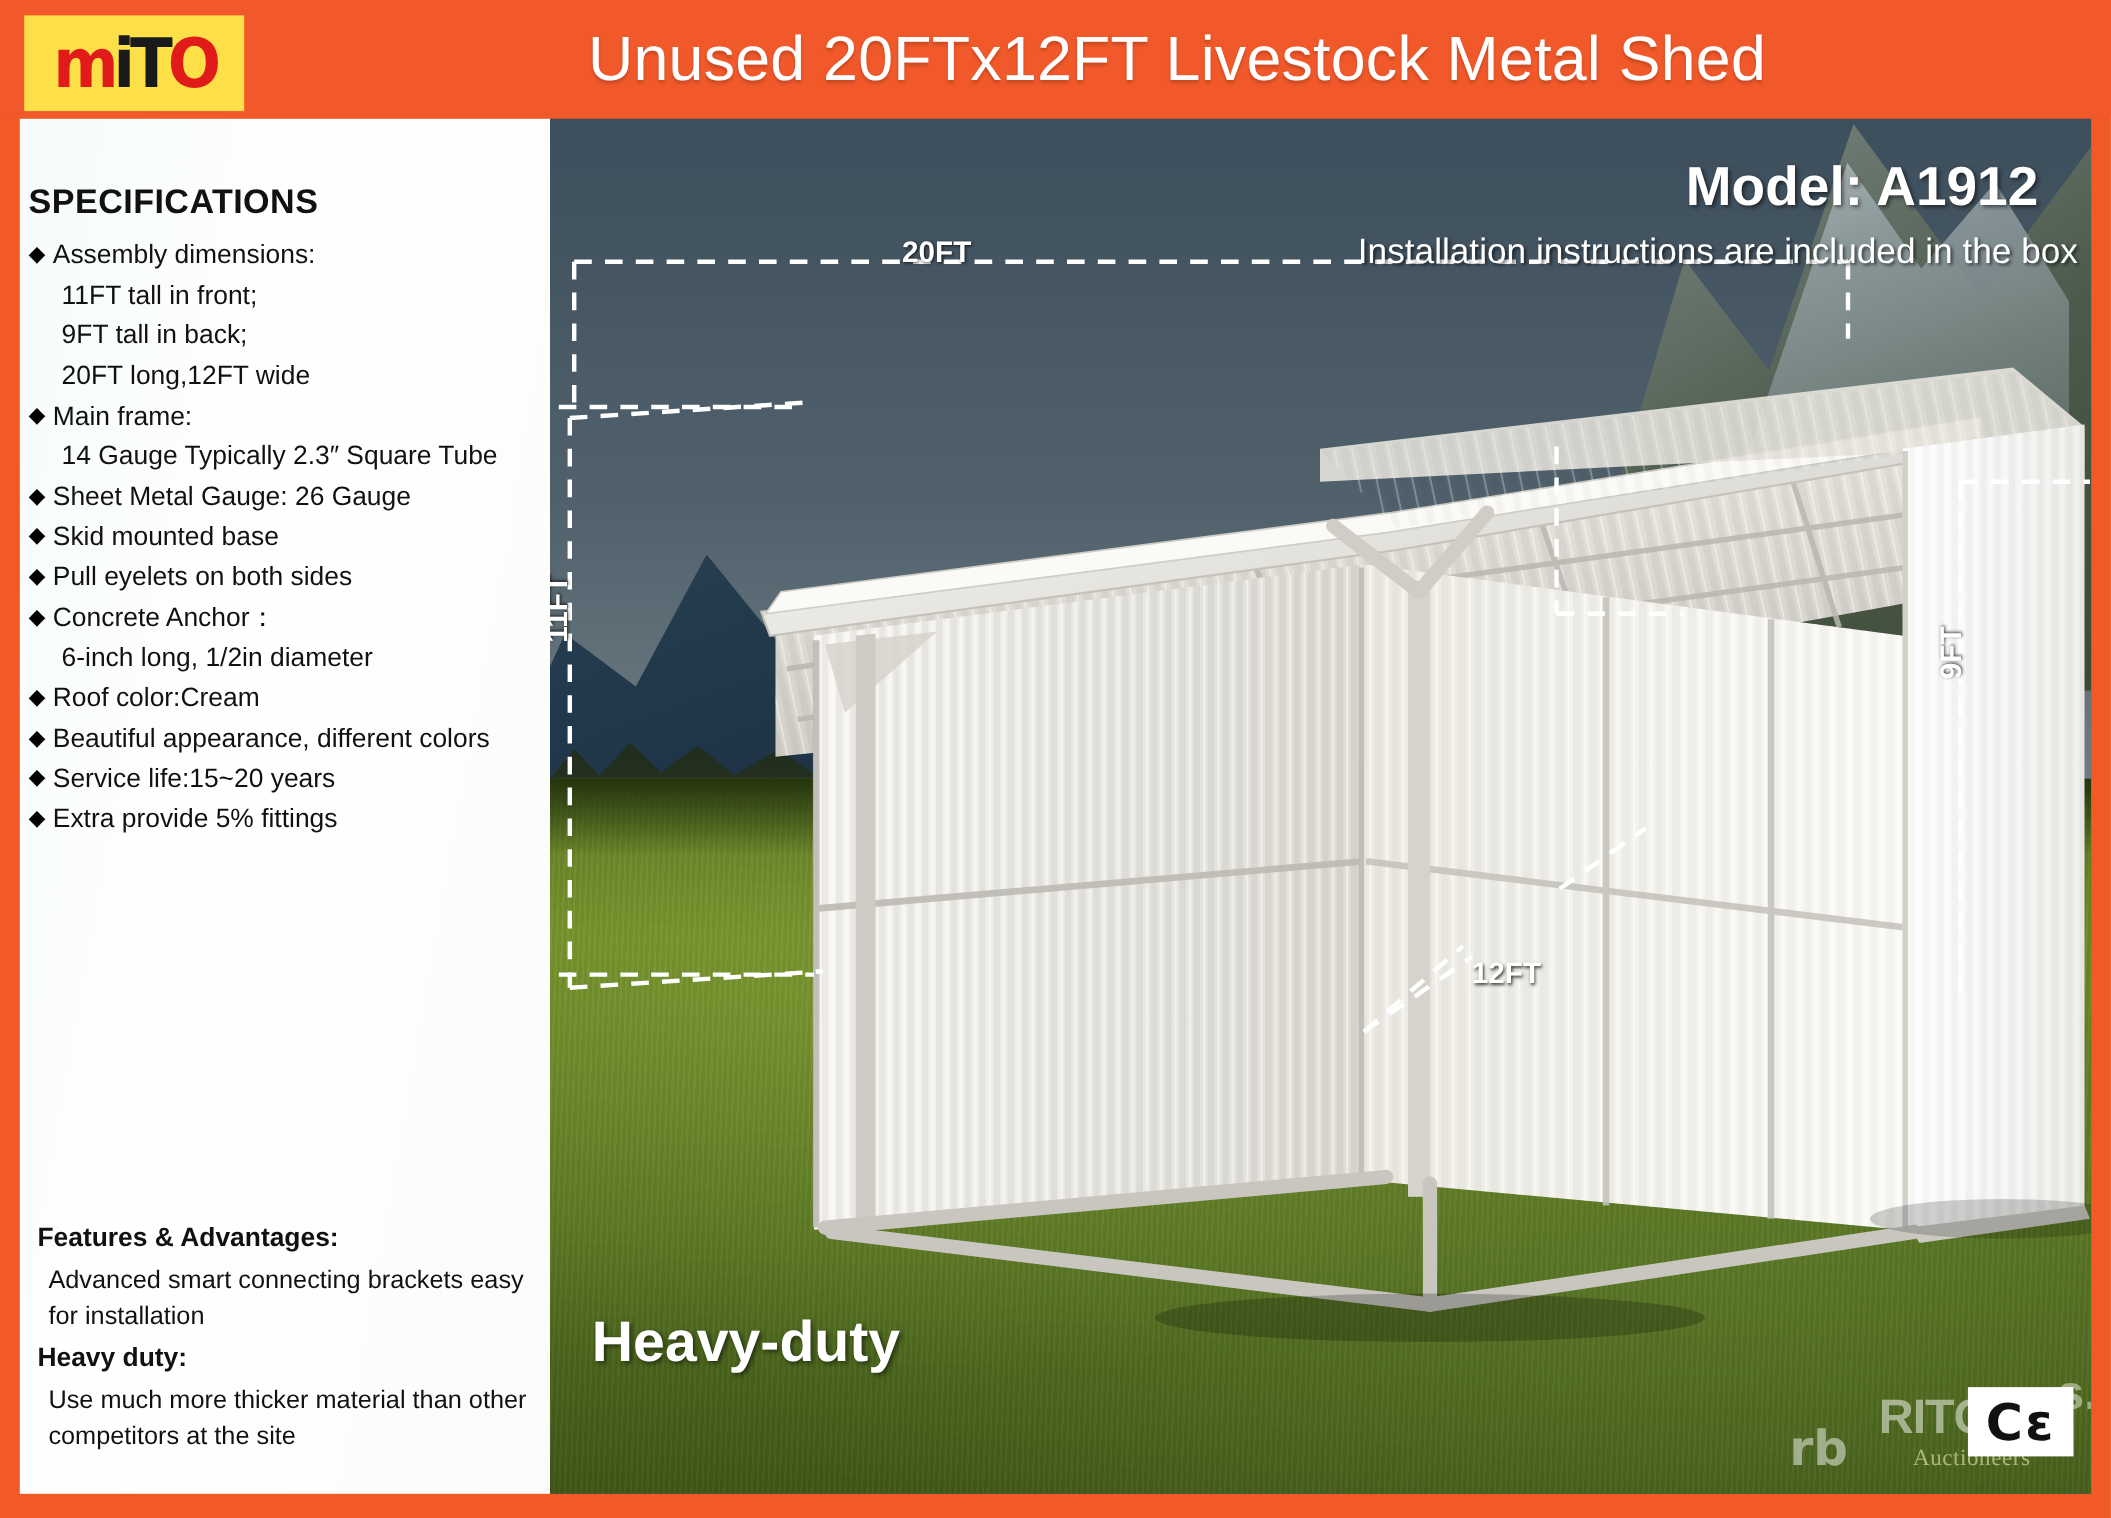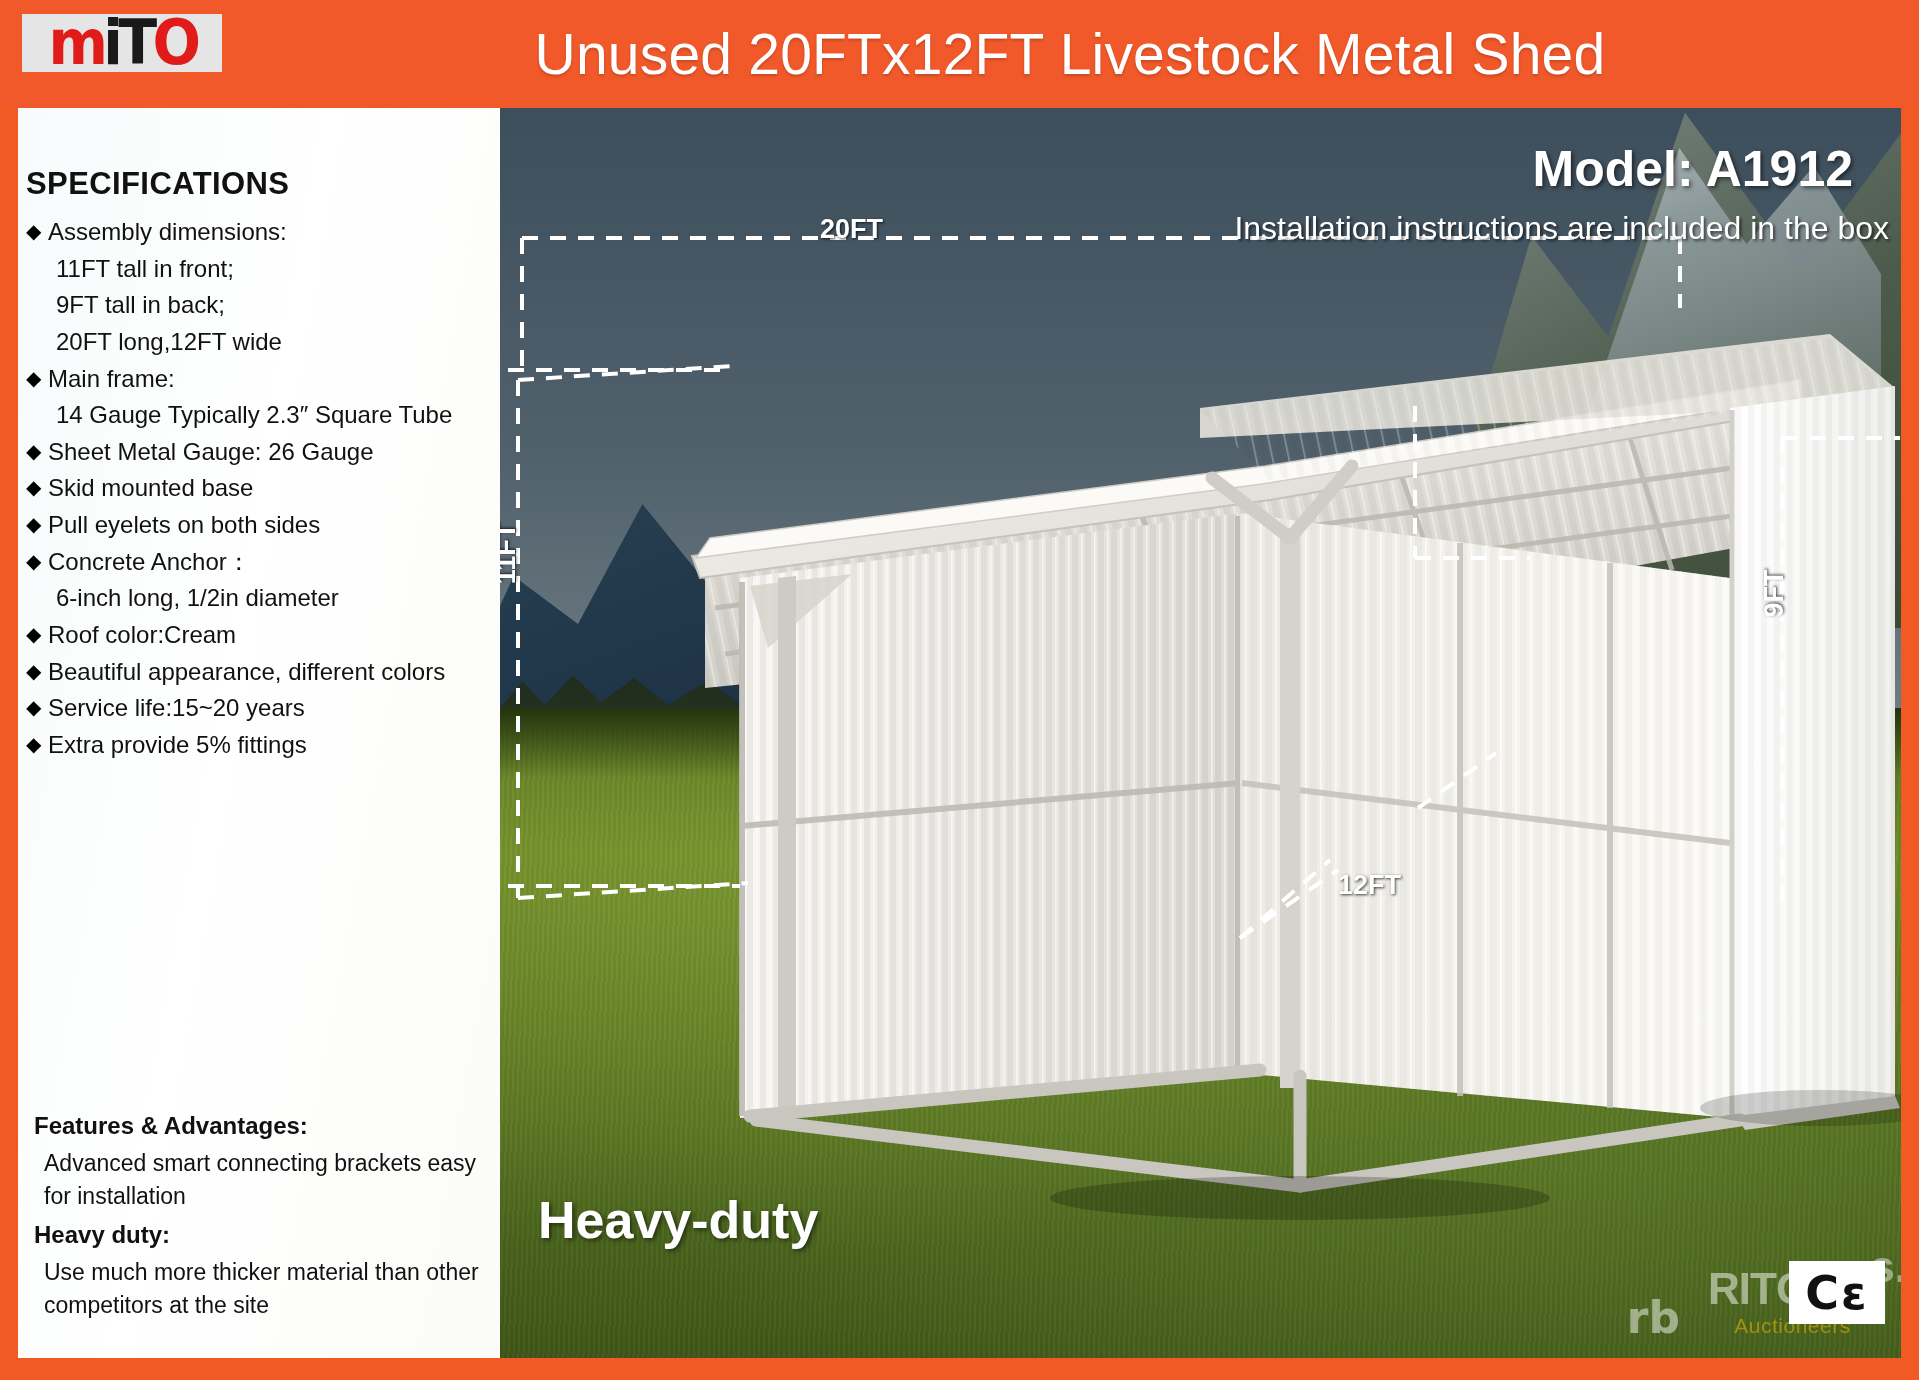--- a/index.html
+++ b/index.html
@@ -11,22 +11,22 @@
     background:#F15A24;
     overflow:hidden;
   }
 
   
   .header{
     position:absolute;left:0;top:0;width:1919px;height:108px;
     background:#F1592A;
   }
   .logo-box{
-    position:absolute;left:22px;top:14px;width:200px;height:58px;
-    background:#e5e5e5;display:flex;align-items:center;justify-content:center;
+    position:absolute;left:22px;top:14px;width:200px;height:87px;
+    background:#fde047;display:flex;align-items:center;justify-content:center;
     overflow:hidden;
   }
   .logo-text{
     font-size:62px;font-weight:bold;letter-spacing:-5px;
     font-family:"DejaVu Sans",sans-serif;line-height:1;
     white-space:nowrap;transform:scaleX(.92);
   }
   .logo-text .red{color:#E01B19;}
   .logo-text .blk{color:#1a1a1a;}
   .header-title{
@@ -142,21 +142,21 @@
   .watermark{
     position:absolute;right:24px;bottom:18px;
     display:flex;align-items:flex-end;gap:28px;opacity:.55;
   }
   .wm-rb{
     color:#e9ece4;font-size:44px;font-weight:bold;line-height:1;
     font-family:"DejaVu Sans",sans-serif;
   }
   .wm-main{display:flex;flex-direction:column;align-items:flex-start;}
   .wm-ritchie{color:#eef0e8;font-size:44px;font-weight:bold;line-height:1;letter-spacing:-1px;}
-  .wm-auct{color:#eab308;font-size:21px;line-height:1.4;letter-spacing:.5px;align-self:center;}
+  .wm-auct{color:#fef9c3;font-size:21px;line-height:1.4;letter-spacing:.5px;align-self:center;font-family:Liberation Serif, serif;}
   .ce-badge{
     position:absolute;right:16px;bottom:34px;
     width:96px;height:63px;background:#fff;
     display:flex;align-items:center;justify-content:center;
   }
   .ce-badge .ce-text{
     color:#111;font-size:46px;font-weight:bold;letter-spacing:2px;
     font-family:"DejaVu Sans",sans-serif;
   }
   .wm-tail{

